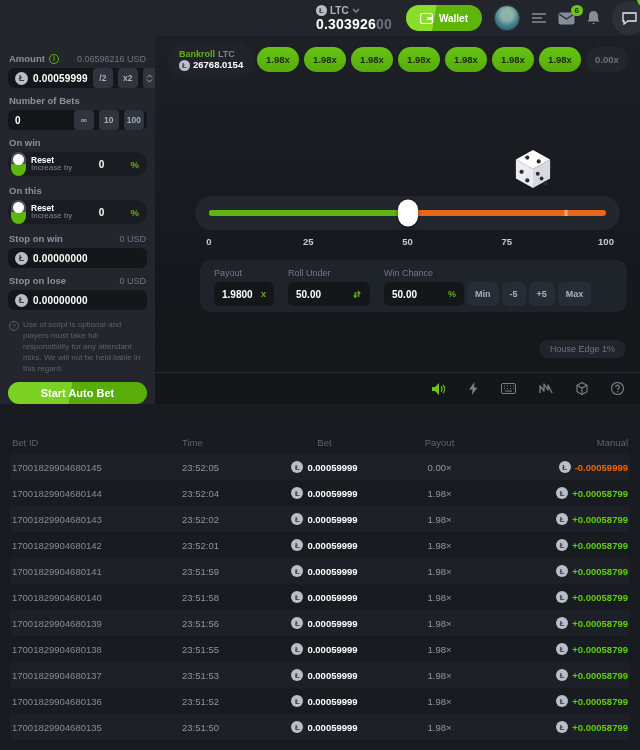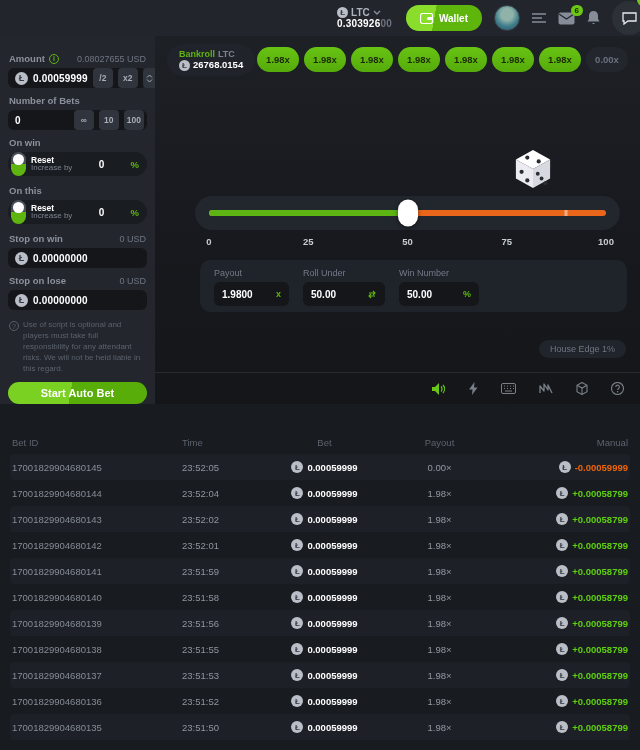--- a/index.html
+++ b/index.html
@@ -4,21 +4,21 @@
 <style>
   * { margin:0; padding:0; box-sizing:border-box; }
   html,body { width:640px; height:750px; overflow:hidden; }
   body { font-family:"Liberation Sans", sans-serif; background:#131519; color:#fff; }
 
   
   .topbar { height:36px; background:#22252b; display:flex; align-items:center; justify-content:flex-end; gap:12px; padding-right:2px; position:relative; }
   .cur-select { display:flex; flex-direction:column; align-items:flex-start; cursor:pointer; margin-right:2px; }
   .cur-row1 { display:flex; align-items:center; gap:3px; }
   .cur-code { font-size:10px; font-weight:bold; color:#aeb4bd; }
-  .cur-balance { font-size:10px; font-weight:bold; color:#fff; letter-spacing:.2px; }
+  .cur-balance { font-size:14px; font-weight:bold; color:#fff; letter-spacing:.2px; }
   .cur-balance .faded { color:#6c7380; }
   .coin { border-radius:50%; background:#b9bec7; color:#343943; font-weight:bold; display:inline-flex; align-items:center; justify-content:center; flex:none; }
   .coin.c14 { width:13px; height:13px; font-size:9px; }
   .coin.c12 { width:12px; height:12px; font-size:8px; }
   .coin.c11 { width:11px; height:11px; font-size:8px; }
   .wallet-btn { height:26px; border-radius:14px; border:none; background:linear-gradient(100deg,#8ade2b 0 38%,#5eb60d 38% 100%); color:#fff; font-weight:bold; font-size:10px; display:flex; align-items:center; gap:6px; padding:0 14px; cursor:pointer; }
   .avatar { width:26px; height:26px; border-radius:50%; background:radial-gradient(circle at 50% 35%, #8fb3a8 0 30%, #3f7e8c 60%, #274e63 100%); border:1px solid #3a3f47; cursor:pointer; }
   .icon-btn { background:none; border:none; color:#868d98; cursor:pointer; position:relative; display:flex; align-items:center; }
   .badge { position:absolute; top:-7px; right:-8px; background:#6cc617; color:#10210). ; color:#182400; font-size:8px; font-weight:bold; border-radius:8px; padding:1px 4px; line-height:1.2; }
   .chat-wrap { width:34px; height:34px; border-radius:50%; background:#2c3037; display:flex; align-items:center; justify-content:center; margin-right:-8px; position:relative; }
@@ -154,21 +154,21 @@
 
 <div class="main">
 
   <aside class="left-panel">
 
     <div class="row-label">
       <span class="lab">
           <span>Amount</span>
           <span class="info-i">i</span>
         </span>
-      <span class="usd">0.08027655 USD</span>
+      <span class="usd">0.06596216 USD</span>
     </div>
     <div class="field">
       <span class="coin c14">Ł</span>
       <span class="val">0.00059999</span>
       <button class="mini-btn">/2</button>
       <button class="mini-btn">x2</button>
       <button class="mini-btn stepper">
         <svg width="7" height="4" viewBox="0 0 7 4">
             <path d="M1 3.5L3.5 1 6 3.5" stroke="#a8adb7" fill="none"></path>
           </svg>
@@ -287,41 +287,47 @@
         <span style="left: 0%;">0</span>
         <span style="left: 25%;">25</span>
         <span style="left: 50%;">50</span>
         <span style="left: 75%;">75</span>
         <span style="left: 100%;">100</span>
       </div>
 
     <div class="controls">
       <div class="cgroup">
         <div class="clab">Payout</div>
-        <div class="cinput" style="width:75px">
+        <div class="cinput" style="width:60px">
           <span class="cval">1.9800</span>
           <span class="suffix">x</span>
         </div>
       </div>
       <div class="cgroup">
         <div class="clab">Roll Under</div>
         <div class="cinput" style="width:82px">
           <span class="cval">50.00</span>
           <svg width="10" height="9" viewBox="0 0 10 9">
               <path d="M2 3h6M6 1l2 2-2 2M8 6H2m2 2L2 6l2-2" stroke="#5fb50f" stroke-width="1.1" fill="none"></path>
             </svg>
         </div>
       </div>
       <div class="cgroup">
-        <div class="clab">Win Number</div>
+        <div class="clab">Win Chance</div>
         <div class="chance-line">
           <div class="cinput" style="width:80px">
             <span class="cval">50.00</span>
             <span class="suffix">%</span>
           </div>
+          <span id="chance-buttons" style="display:flex;gap:3px">
+              <button class="cbtn">Min</button>
+              <button class="cbtn">-5</button>
+              <button class="cbtn">+5</button>
+              <button class="cbtn">Max</button>
+            </span>
         </div>
       </div>
     </div>
 
     <div class="house-edge">House Edge 1%</div>
 
     <div class="toolbar">
       <button class="icon-btn on">
         <svg width="14" height="12" viewBox="0 0 14 12">
             <path d="M0 4h3l4-4v12L3 8H0z" fill="currentColor"></path>

